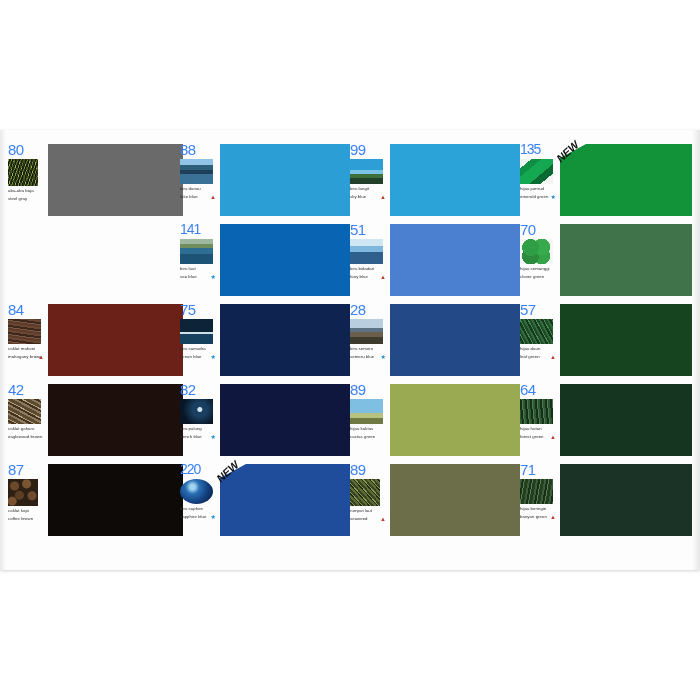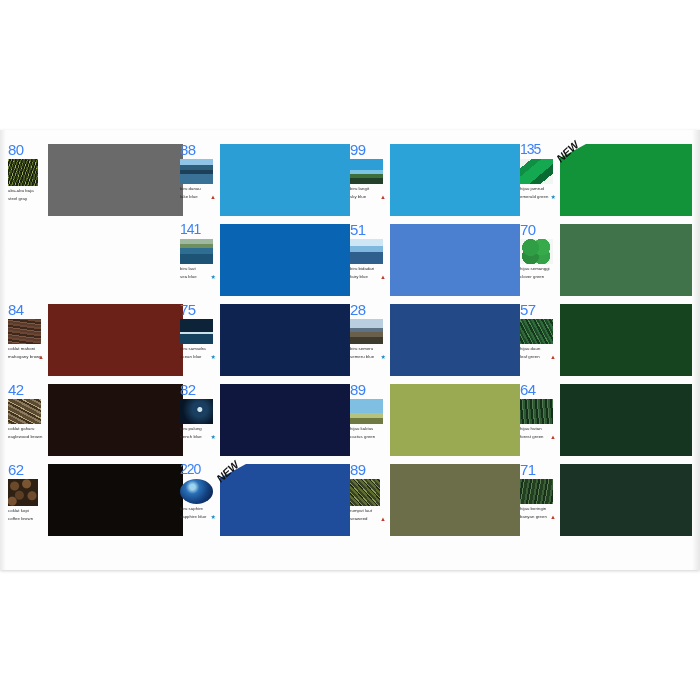--- a/index.html
+++ b/index.html
@@ -322,21 +322,21 @@
               <div class="nm en">forest green</div>
               <span class="mark tri">▲</span>
             </div>
           </div>
           <div class="swatch" style="background: rgb(21, 53, 32);"></div>
         </div>
       </div>
       <div class="row">
         <div class="cell c0">
           <div class="info">
-            <div class="code">62</div>
+            <div class="code">87</div>
             <div class="thumb t-beans sq"></div>
             <div class="names markwrap">
               <div class="nm">coklat kopi</div>
               <div class="nm en">coffee brown</div>
             </div>
           </div>
           <div class="swatch" style="background: rgb(13, 10, 8);"></div>
         </div>
         <div class="cell c1">
           <div class="info">

